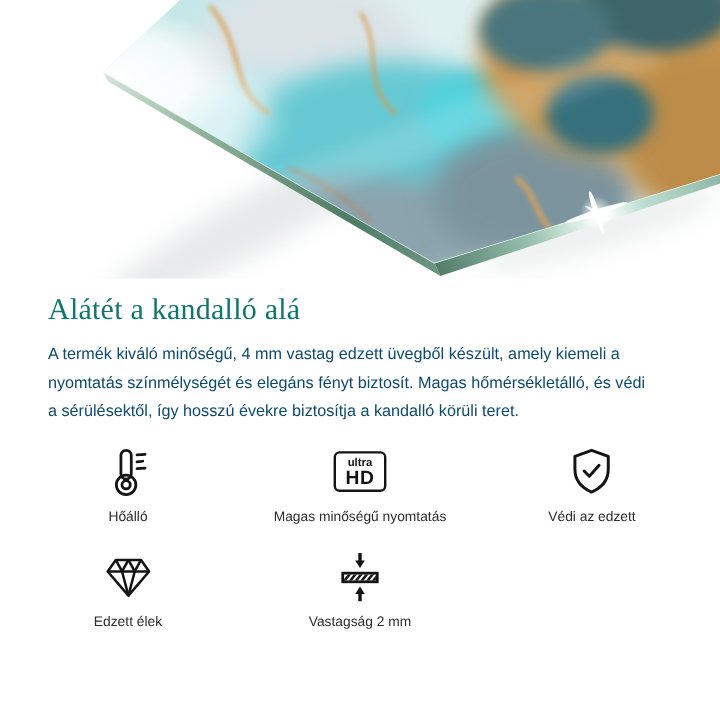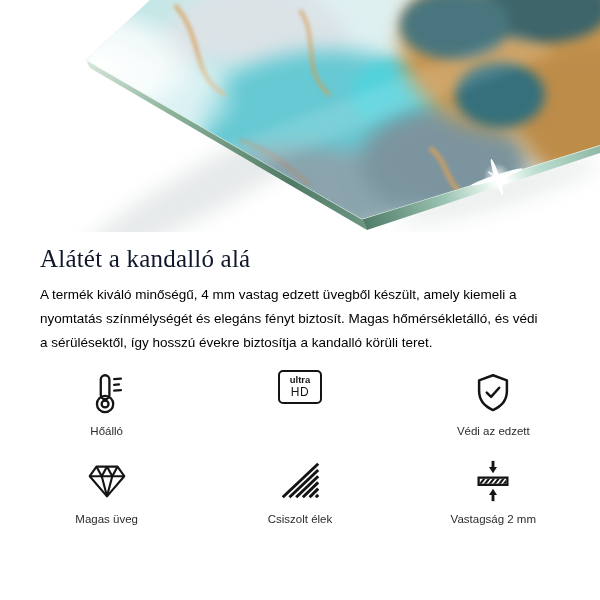--- a/index.html
+++ b/index.html
@@ -6,46 +6,46 @@
   body{
     width:600px;height:600px;background:#ffffff;overflow:hidden;
     font-family:"Liberation Sans",sans-serif;
     -webkit-font-smoothing:antialiased;
   }
   .hero{position:relative;width:600px;height:232px;background:#ffffff;}
   .hero svg{display:block;}
   .content{padding:0 40px;}
   .page-title{
     font-family:"Liberation Serif","DejaVu Serif",serif;
-    font-weight:400;color:#0f172a;
+    font-weight:400;color:#0f766e;
     font-size:25px;line-height:34px;
     margin:10px 0 0 0;letter-spacing:0.2px;
   }
   .page-title span{display:block;}
   .description{
     margin:7px 0 0 0;max-width:505px;
-    font-size:13.5px;line-height:24px;color:#000000;
+    font-size:13.5px;line-height:24px;color:#0c4a6e;
   }
   .features{
     width:580px;margin:15px auto 0;
     display:grid;grid-template-columns:repeat(3,1fr);
     row-gap:20px;
   }
   .feature{display:flex;flex-direction:column;align-items:center;}
-  .icon-box{height:46px;display:flex;align-items:flex-start;justify-content:center;}
+  .icon-box{height:46px;display:flex;align-items:center;justify-content:center;}
   .feature-label{
     margin-top:8px;font-size:11.5px;line-height:14px;color:#2c2c2c;text-align:center;
   }
   .uhd-box{
     border:2.6px solid #141414;border-radius:5px;
     width:40px;padding:3px 0 2px;text-align:center;color:#141414;
     font-family:"Liberation Sans",sans-serif;
   }
   .uh-top{display:block;font-size:9.5px;font-weight:700;line-height:10px;}
-  .uh-bottom{display:block;font-size:12px;font-weight:400;line-height:15px;letter-spacing:0.5px;}
+  .uh-bottom{display:block;font-size:16px;font-weight:700;line-height:15px;letter-spacing:0.5px;}
 </style>
 </head>
 <body>
 
 <div class="page">
 
   <div class="hero">
     <svg width="600" height="232" viewBox="0 0 600 232">
       <defs>
         <clipPath id="face">
@@ -154,20 +154,21 @@
       <div class="feature-label">Hőálló</div>
     </div>
 
     <div class="feature">
       <div class="icon-box">
         <div class="uhd-box">
           <span class="uh-top">ultra</span>
           <span class="uh-bottom">HD</span>
         </div>
       </div>
+      <div class="feature-label">Magas minőségű nyomtatás</div>
     </div>
 
     <div class="feature">
       <div class="icon-box">
         <svg width="46" height="46" viewBox="0 0 48 48" fill="none" stroke="#141414" stroke-width="2.6" stroke-linecap="round" stroke-linejoin="round">
           <path d="M24 5.5 L38.5 10.8 V22 C38.5 32.2 31.5 38.6 24 41.8 C16.5 38.6 9.5 32.2 9.5 22 V10.8 Z"></path>
           <polyline points="17.5,23.5 22,28 30.5,18.5"></polyline>
         </svg>
       </div>
       <div class="feature-label">Védi az edzett</div>
@@ -177,36 +178,23 @@
       <div class="icon-box">
         <svg width="46" height="46" viewBox="0 0 48 48" fill="none" stroke="#141414" stroke-width="2.2" stroke-linejoin="round">
           <path d="M13,9 H35 L42,19 L24,40 L6,19 Z"></path>
           <path d="M6,19 H42"></path>
           <path d="M13,9 L18.5,19 L24,40"></path>
           <path d="M35,9 L29.5,19 L24,40"></path>
           <path d="M24,9 L18.5,19"></path>
           <path d="M24,9 L29.5,19"></path>
         </svg>
       </div>
-      <div class="feature-label">Magas üveg</div>
-    </div>
-
-    <div class="feature">
-      <div class="icon-box">
-        <svg width="46" height="46" viewBox="0 0 48 48" fill="none" stroke="#141414" stroke-width="3.1" stroke-linecap="butt">
-          <line x1="6" y1="41" x2="43" y2="6"></line>
-          <line x1="13" y1="41" x2="43" y2="12.5"></line>
-          <line x1="20" y1="41" x2="43" y2="19"></line>
-          <line x1="27" y1="41" x2="43" y2="25.5"></line>
-          <line x1="34" y1="41" x2="43" y2="32"></line>
-          <line x1="40.5" y1="41" x2="43" y2="38.5"></line>
-        </svg>
-      </div>
-      <div class="feature-label">Csiszolt élek</div>
-    </div>
+      <div class="feature-label">Edzett élek</div>
+    </div>
+
 
     <div class="feature">
       <div class="icon-box">
         <svg width="46" height="46" viewBox="0 0 48 48" fill="none">
           <defs>
             <clipPath id="barclip">
                 <rect x="10.2" y="21.7" width="27.6" height="5.1"></rect>
               </clipPath>
           </defs>
           <rect x="9" y="20.5" width="30" height="7.5" stroke="#141414" stroke-width="2.4"></rect>

